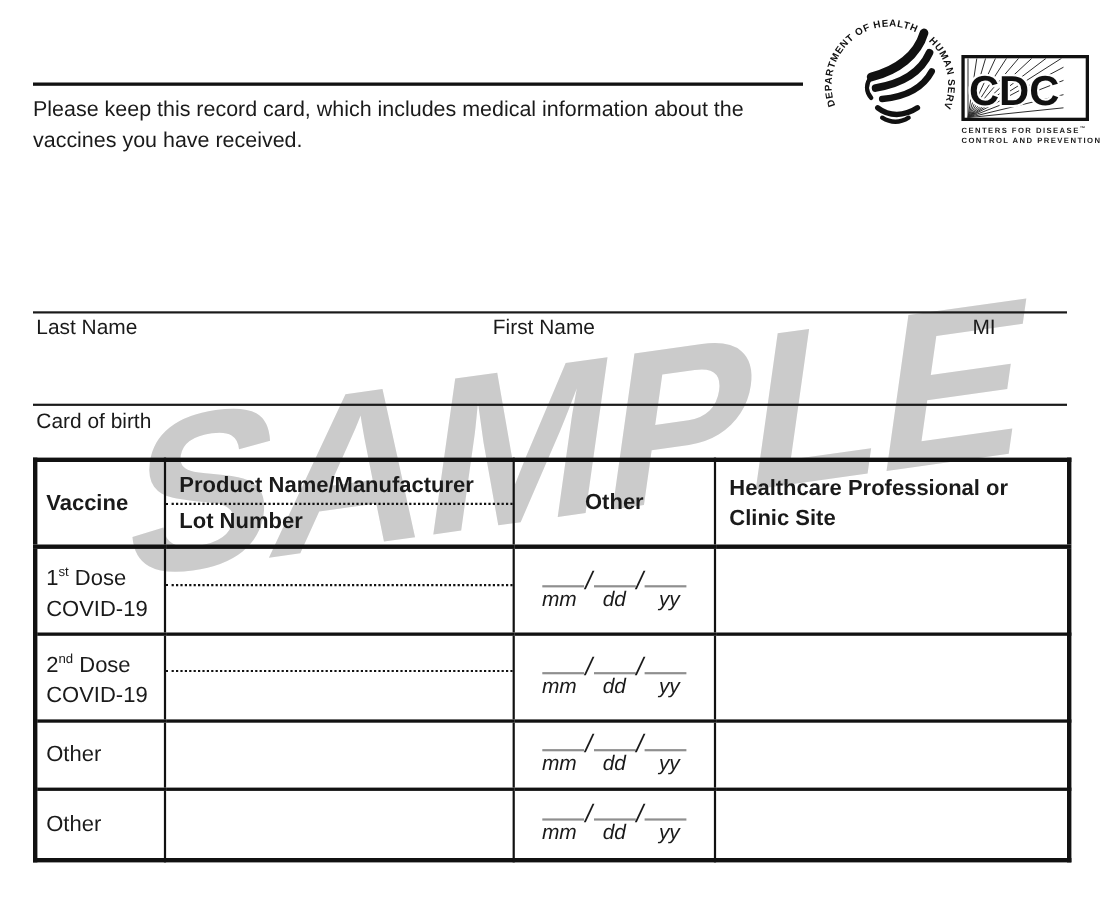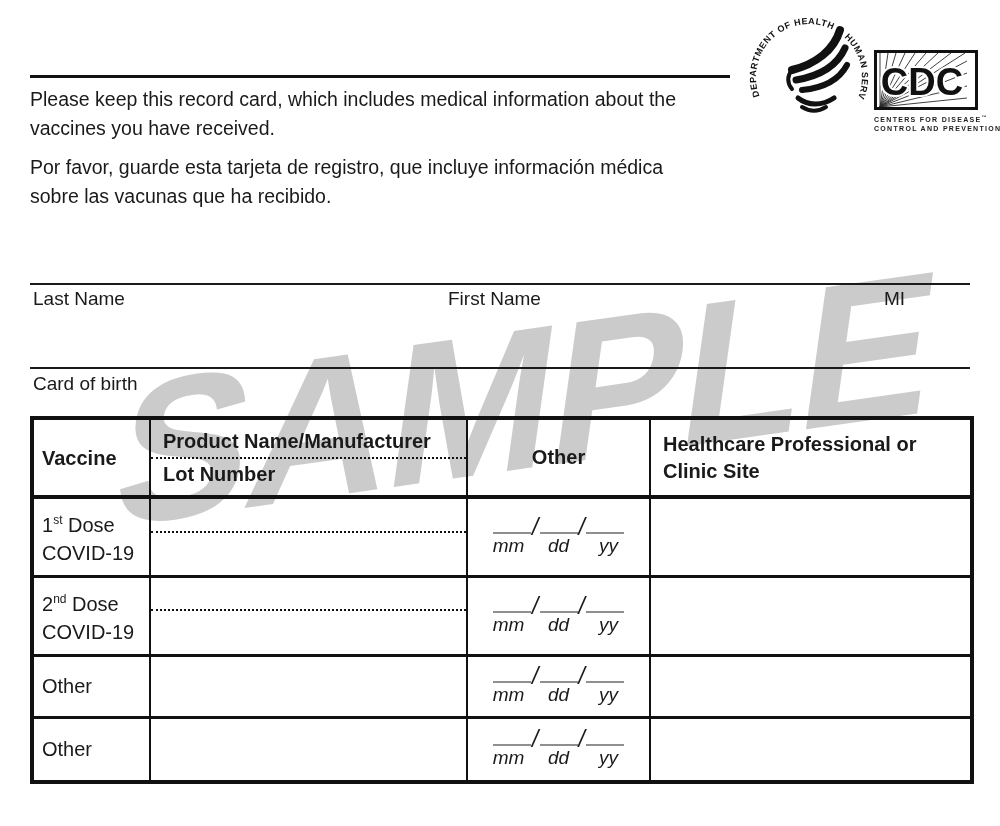--- a/index.html
+++ b/index.html
@@ -17,21 +17,21 @@
   }
   
   .title{position:absolute;left:30px;top:22px;font-size:41px;font-weight:600;letter-spacing:-1px;white-space:nowrap;}
   .title-rule{position:absolute;left:30px;top:75px;width:700px;height:3px;background:#111;}
   .intro{position:absolute;left:30px;font-size:19.5px;line-height:29px;}
   .intro.en{top:85px;width:650px;}
   .intro.es{top:153px;width:665px;}
   
   .hhs{position:absolute;left:744px;top:8px;width:130px;height:136px;}
   .cdc{position:absolute;left:874px;top:50px;width:98px;}
-  .cdc-box{width:104px;height:60px;border:3px solid #111;box-sizing:border-box;background:#fff;}
+  .cdc-box{width:116px;height:60px;border:3px solid #111;box-sizing:border-box;background:#fff;}
   .cdc-sub{margin-top:3px;font-size:7px;font-weight:bold;letter-spacing:1.3px;line-height:8.5px;color:#222;white-space:nowrap;}
   .cdc-sub sup{font-size:5px;}
   
   .hline{position:absolute;left:30px;width:940px;height:2px;background:#1a1a1a;}
   .flabel{position:absolute;font-size:19px;}
   .flabel .note{font-style:italic;}
   
   table.vax{
     position:absolute;left:30px;top:416px;width:940px;
     border-collapse:collapse;table-layout:fixed;background:transparent;
@@ -63,21 +63,20 @@
 
 <div class="page">
 
   <div class="watermark" style="color:#cbcbcb;">SAMPLE</div>
 
   <div class="layer">
 
     <div class="title-rule"></div>
 
     <div class="intro en">Please keep this record card, which includes medical information about the vaccines you have received.</div>
-    <div class="intro es">Por favor, guarde esta tarjeta de registro, que incluye información médica sobre las vacunas que ha recibido.</div>
 
     <svg class="hhs" viewBox="0 0 130 136">
       <defs>
         <path id="hhsring" d="M 15.5,88 A 53,53 0 1 1 114.5,88" fill="none"></path>
       </defs>
       <text font-size="9" font-weight="bold" letter-spacing="0.6" fill="#111" font-family="Liberation Sans, sans-serif">
         <textPath href="#hhsring" startOffset="0">DEPARTMENT OF HEALTH &amp; HUMAN SERVICES · USA</textPath>
       </text>
       <g stroke="#111" fill="none" stroke-linecap="round">
         <path d="M96,22 C90,42 72,56 48,62" stroke-width="8"></path>

